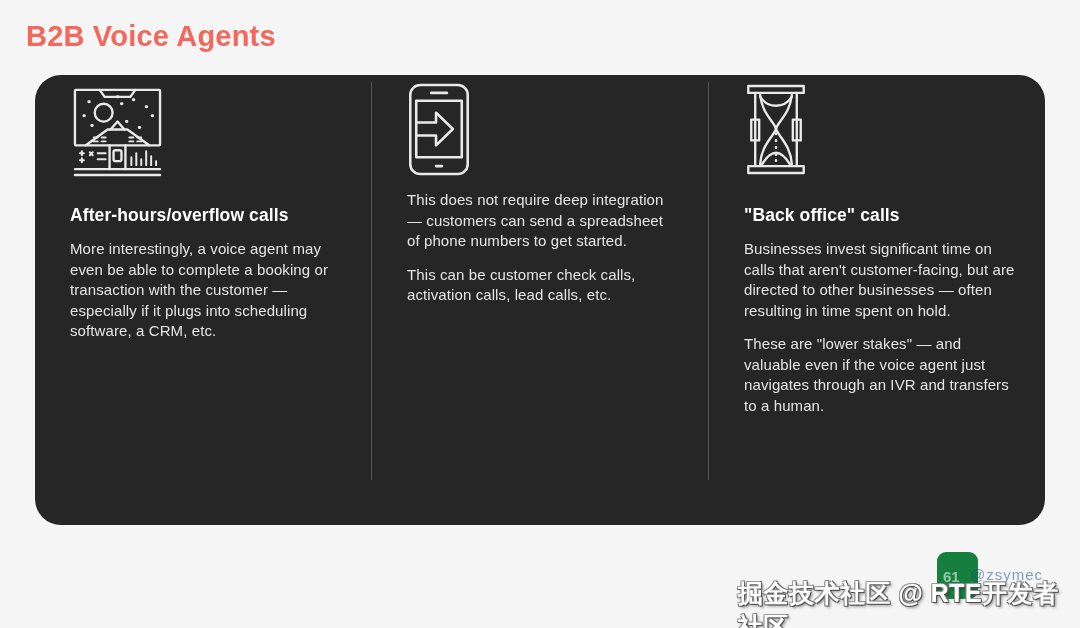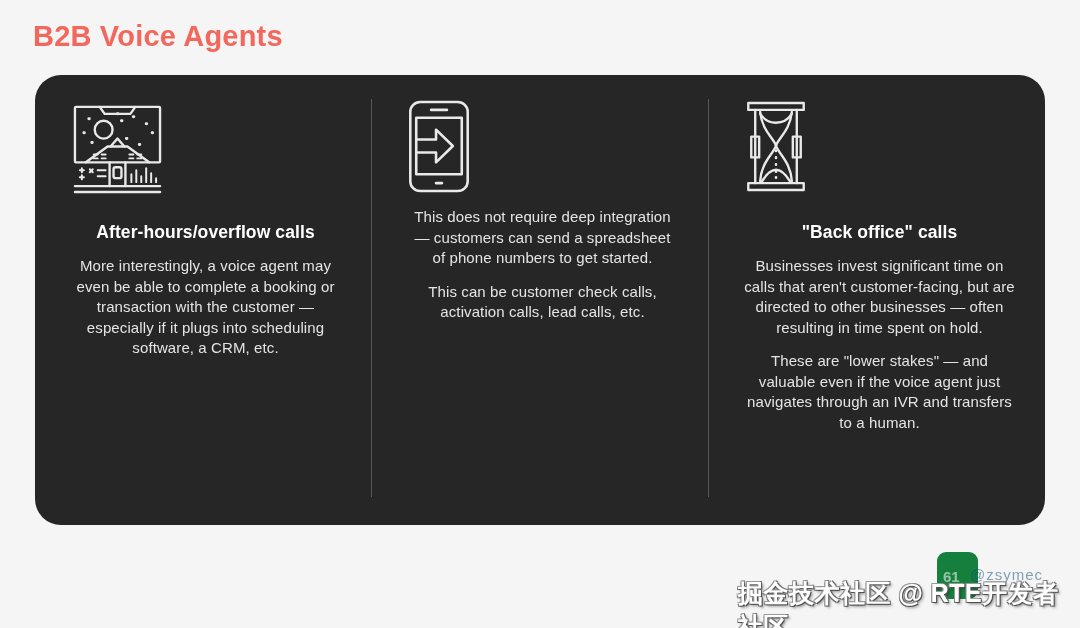--- a/index.html
+++ b/index.html
@@ -4,32 +4,31 @@
 <style>
   html,body{margin:0;padding:0;}
   body{
     position:relative;
     width:1080px;height:628px;
     background:#f5f5f6;
     font-family:"Liberation Sans", sans-serif;
     overflow:hidden;
   }
   .page-title{
-    position:absolute;left:33px;top:20px;
+    position:absolute;left:26px;top:20px;
     font-size:29px;font-weight:800;color:#f2685c;
     letter-spacing:.2px;
   }
   .card{
     position:absolute;left:35px;top:75px;
     width:1010px;height:450px;
     background:#262626;border-radius:26px;
     box-sizing:border-box;
     display:flex;flex-direction:row;
-    padding:24px 0;
-    text-align:center;
+    padding:7px 0;
   }
   .col{
     flex:1;
     box-sizing:border-box;
     padding:0 30px 0 35px;
   }
   .divider{
     width:1px;height:398px;
     background:#585858;
     flex:0 0 1px;

